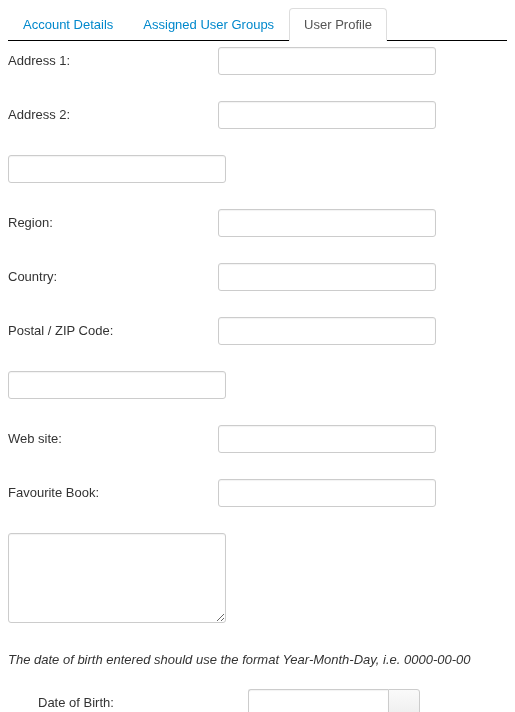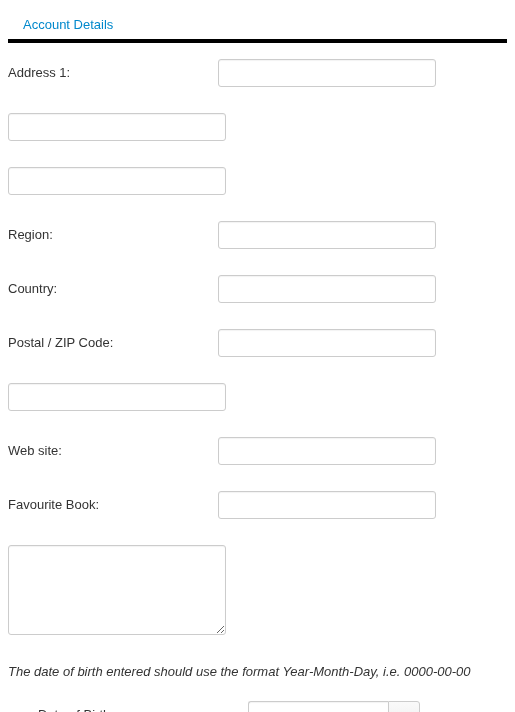--- a/index.html
+++ b/index.html
@@ -7,22 +7,22 @@
     margin: 0;
     padding: 8px;
     font-family: Arial, Helvetica, sans-serif;
     font-size: 13px;
     color: #333;
     background: #fff;
     width: 515px;
   }
   .tab-bar {
     display: flex;
-    border-bottom: 4px solid #000000;
-    margin-bottom: 16px;
+    border-bottom: 1px solid #000000;
+    margin-bottom: 6px;
   }
   .tab {
     padding: 8px 14px;
     color: #0088cc;
     cursor: pointer;
     border: 1px solid transparent;
     border-bottom: none;
     margin-bottom: -1px;
     position: relative;
   }
@@ -99,28 +99,31 @@
     justify-content: center;
     cursor: pointer;
   }
   .dob-row { margin-left: 30px; }
 </style>
 </head>
 <body>
 
 <div class="tab-bar">
   <div class="tab">Account Details</div>
+  <div class="tab">Assigned User Groups</div>
+  <div class="tab active">User Profile</div>
 </div>
 
 <div class="form-row">
   <div class="form-label">Address 1:</div>
   <div class="form-control-wrap"><input class="text-input" type="text" value="" style=""></div>
 </div>
 
 <div class="form-row">
+  <div class="form-label">Address 2:</div>
   <div class="form-control-wrap"><input class="text-input" type="text" value="" style=""></div>
 </div>
 
 <div class="form-row">
   <div class="form-control-wrap"><input class="text-input" type="text" value="" style=""></div>
 </div>
 
 <div class="form-row">
   <div class="form-label">Region:</div>
   <div class="form-control-wrap"><input class="text-input" type="text" value="" style=""></div>

